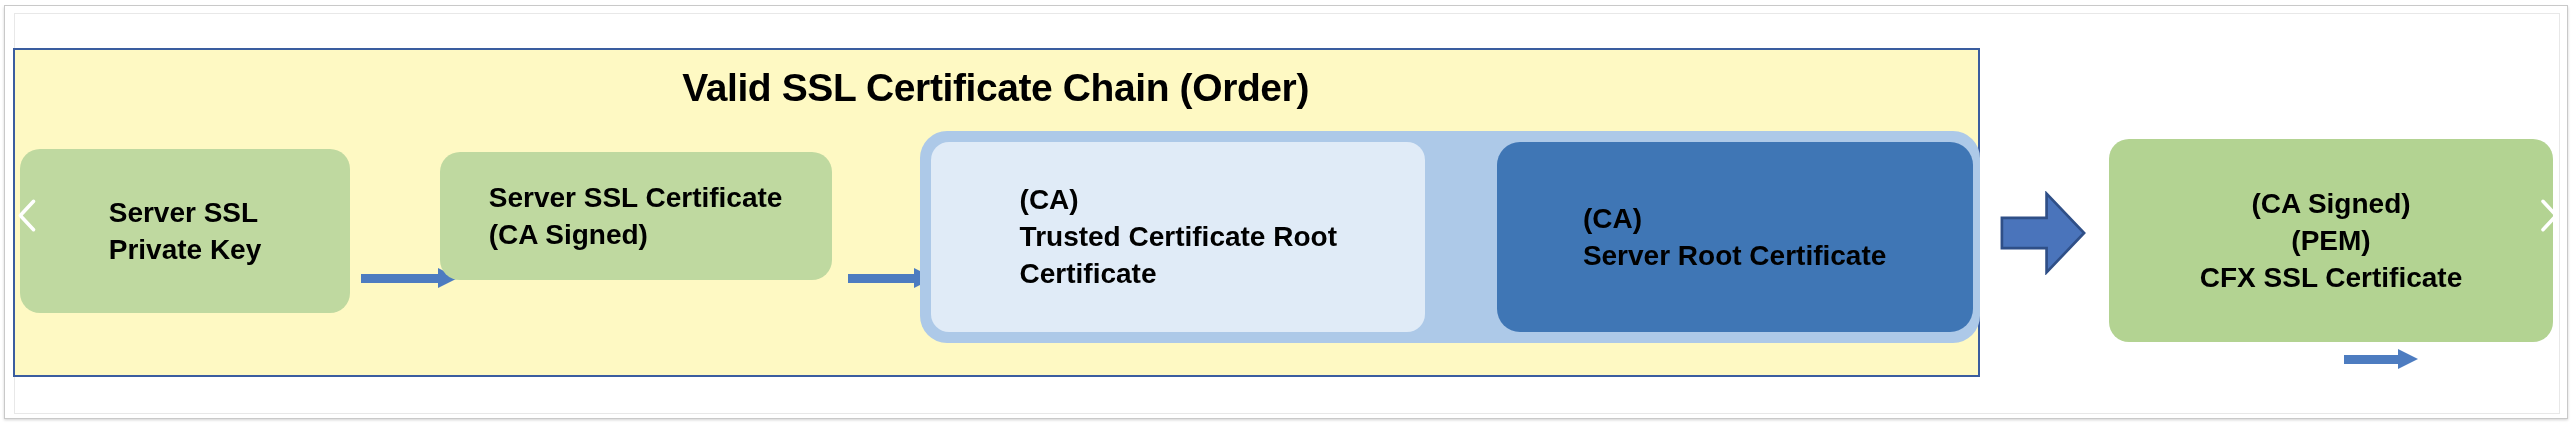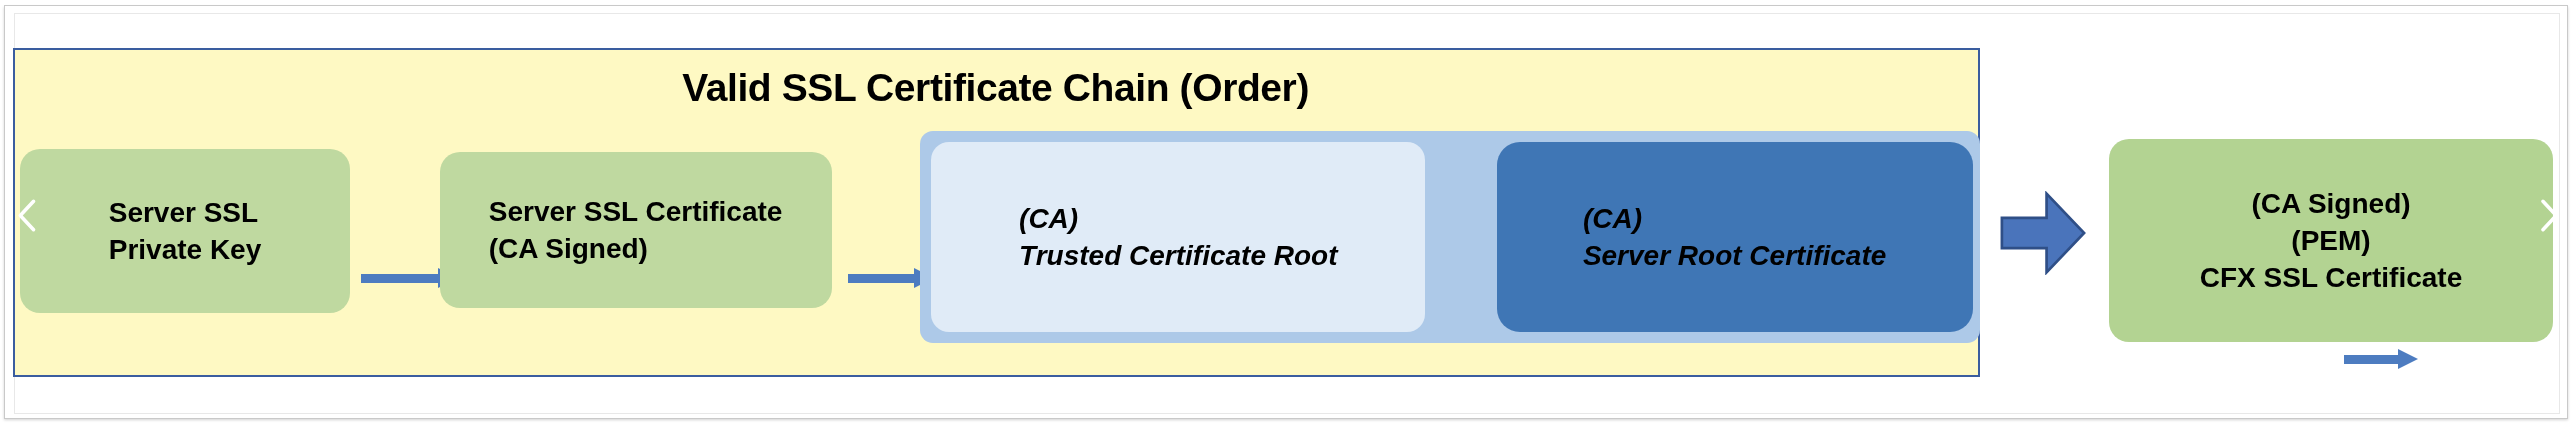--- a/index.html
+++ b/index.html
@@ -93,35 +93,34 @@
     background: #3f76b5;
     border-radius: 23px;
   }
 
   
   #node-private-key {
     left: 5.4px;   top: 99px;  width: 330px; height: 164px;
     font-size: 28px;
   }
   #node-server-cert {
-    left: 425px; top: 102px;  width: 392px; height: 156px;
+    left: 425px; top: 102px;  width: 392px; height: 128px;
     font-size: 28px;
   }
 
   
   .group-band {
     position: absolute;
     left: 905px;
     top: 81px;
     width: 1060px;
     height: 212px;
     background: #adc9e8;
-    border-radius: 13px;
-    box-sizing: border-box;
-    font-style: italic;
+    border-radius: 27px;
+    box-sizing: border-box;
   }
   #node-intermediate {
     left: 11.7px;  top: 10.8px;   width: 494px; height: 190px;
     font-size: 28px;
   }
   #node-root {
     left: 577px; top: 10.8px;   width: 476px; height: 190px;
     font-size: 28px;
   }
 
@@ -233,20 +232,21 @@
       <div class="shaft"></div>
       <div class="head"></div>
     </div>
 
     <div class="group-band">
 
       <div class="node node-lightblue" id="node-intermediate">
         <div class="node-text">
           <div>(CA)</div>
           <div>Trusted Certificate Root</div>
+          <div>Certificate</div>
         </div>
       </div>
 
       <div class="thin-arrow" id="arrow-3">
         <div class="shaft"></div>
         <div class="head"></div>
       </div>
 
       <div class="node node-darkblue" id="node-root">
         <div class="node-text">

